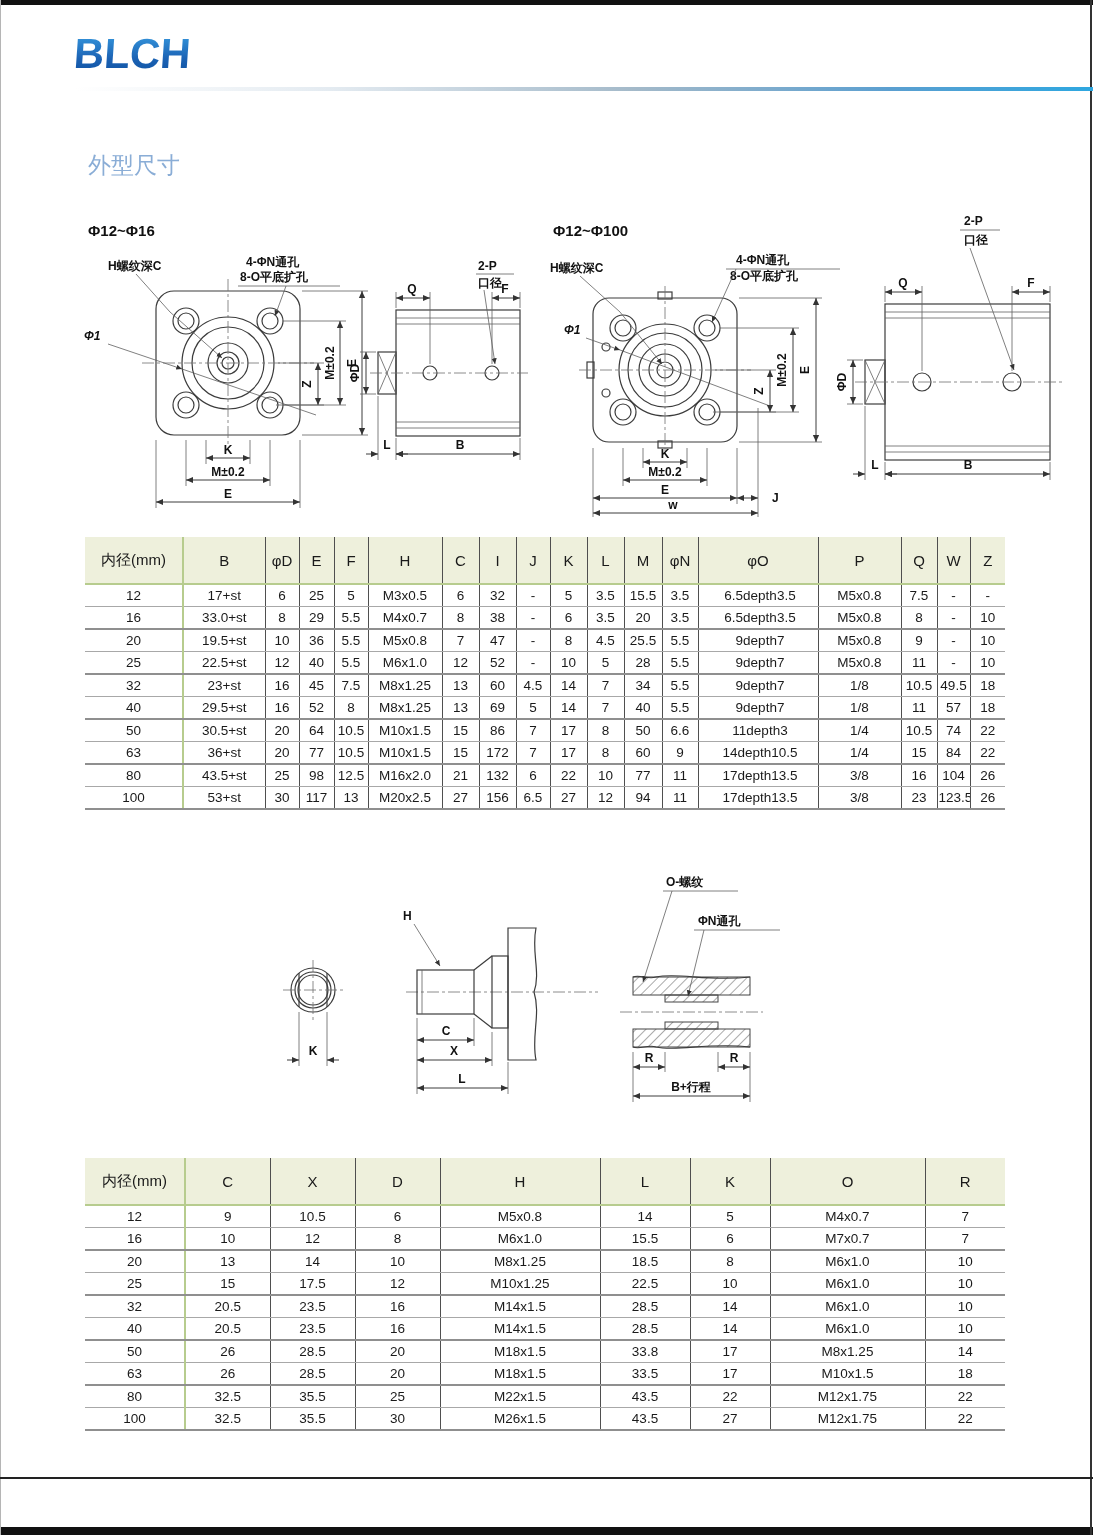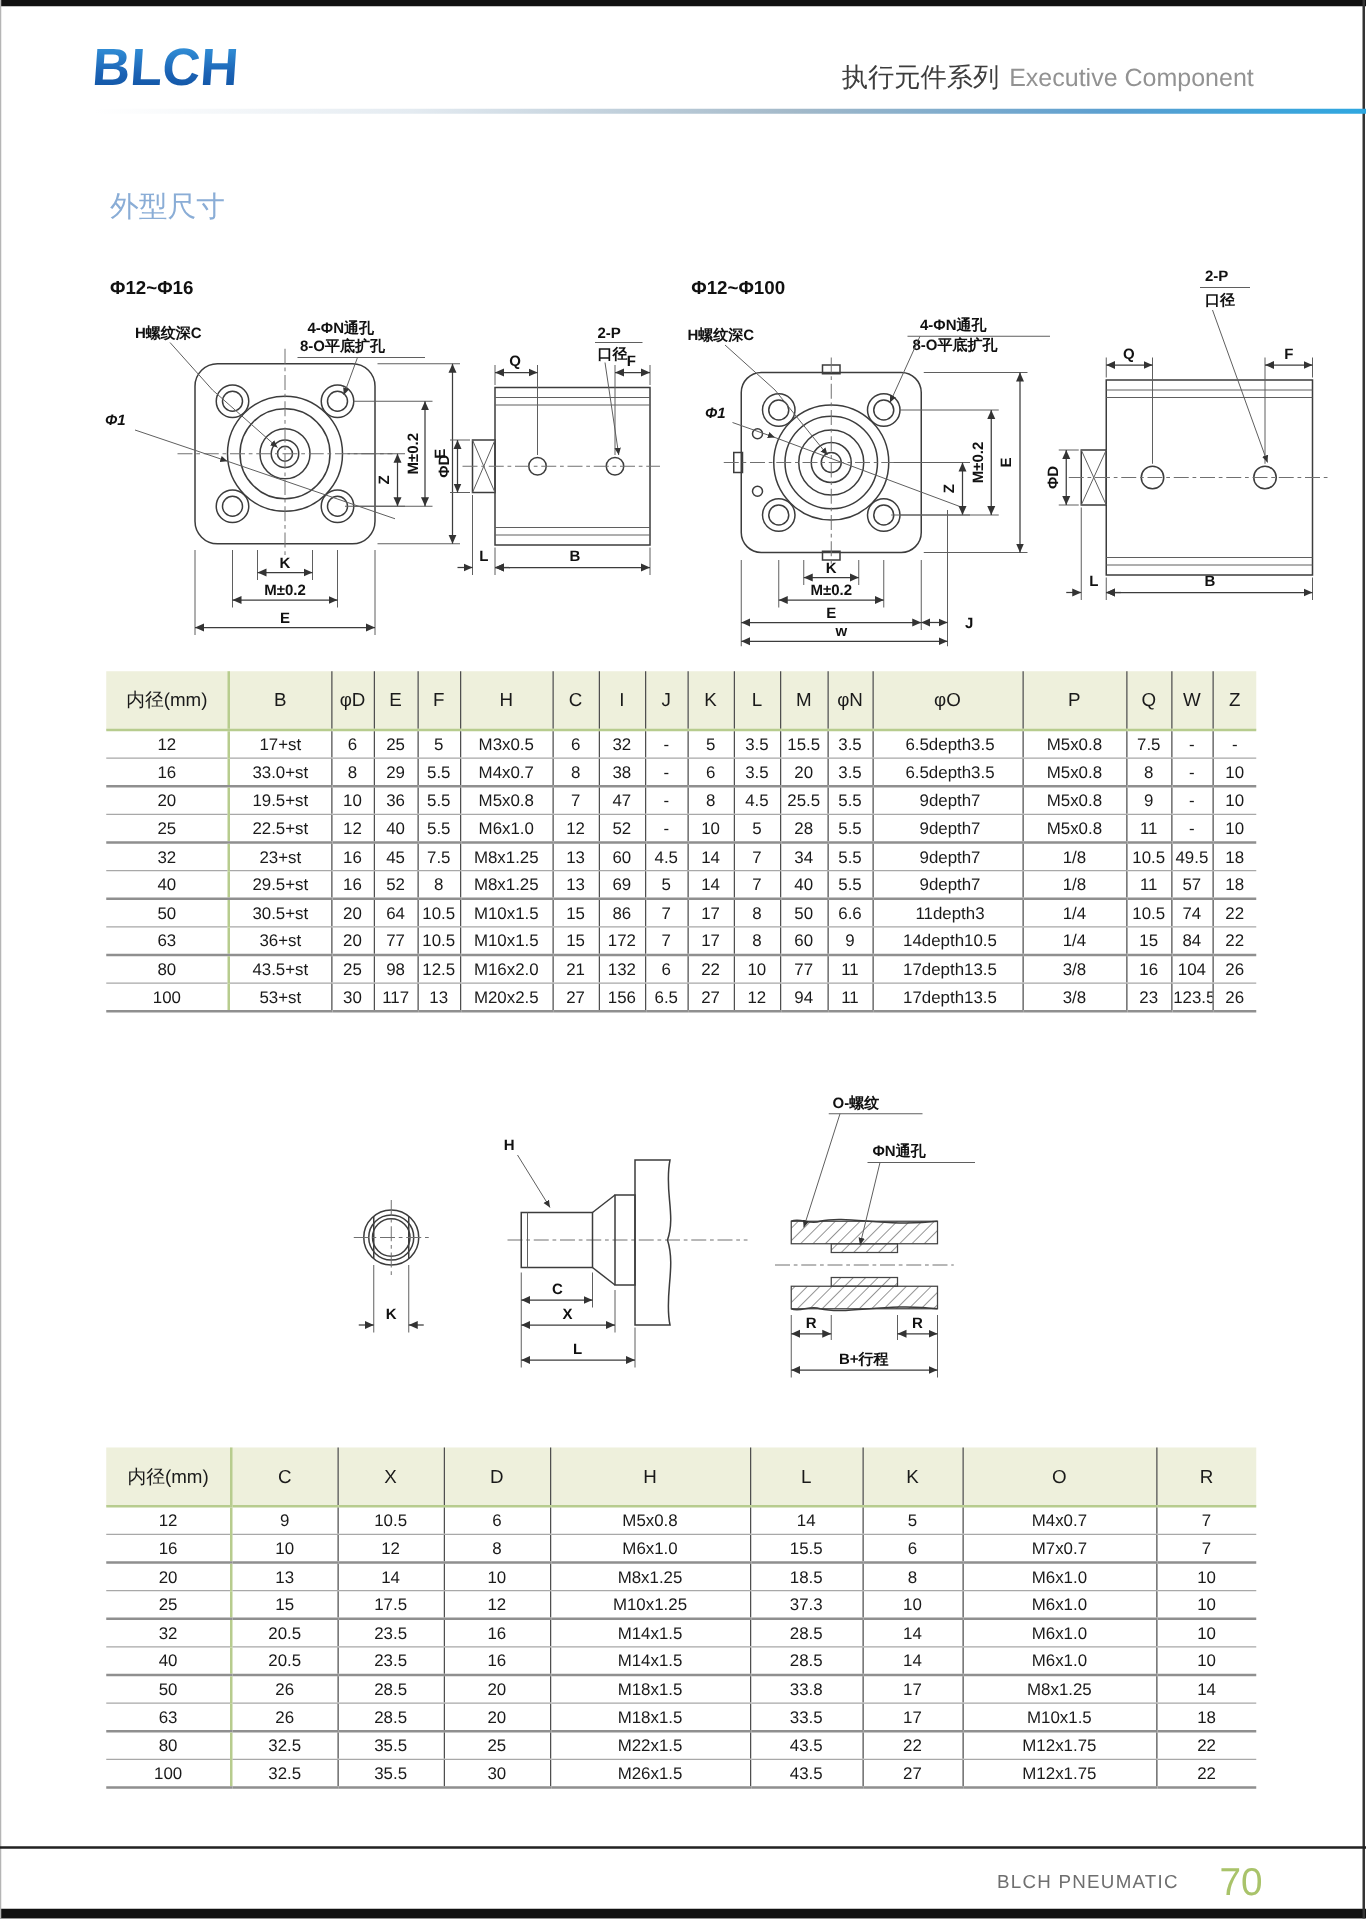--- a/index.html
+++ b/index.html
@@ -61,23 +61,20 @@
 </head>
 <body>
 
 <div class="page">
   <div class="edge-top"></div>
   <div class="edge-bottom"></div>
   <div class="edge-left"></div>
   <div class="edge-right"></div>
 
   <div class="logo">BLCH</div>
-  <div class="series">
-    <span class="series-cn">执行元件系列</span><span class="series-en">Executive Component</span>
-  </div>
   <div class="hdr-divider"></div>
 
   <h2 class="section-title">外型尺寸</h2>
 
   <div class="dlabel d1">Φ12~Φ16</div>
   <div class="dlabel d2">Φ12~Φ100</div>
 
   <svg id="svg1" width="440" height="265" viewBox="0 0 440 265">
     <defs>
       <marker id="ar" viewBox="0 0 10 10" refX="9" refY="5" markerWidth="8" markerHeight="8" orient="auto-start-reverse">
@@ -647,21 +644,21 @@
           <td>8</td>
           <td>M6x1.0</td>
           <td>10</td>
         </tr>
         <tr class="group-end">
           <td>25</td>
           <td>15</td>
           <td>17.5</td>
           <td>12</td>
           <td>M10x1.25</td>
-          <td>37.3</td>
+          <td>22.5</td>
           <td>10</td>
           <td>M6x1.0</td>
           <td>10</td>
         </tr>
         <tr>
           <td>32</td>
           <td>20.5</td>
           <td>23.5</td>
           <td>16</td>
           <td>M14x1.5</td>
@@ -722,17 +719,13 @@
           <td>M26x1.5</td>
           <td>43.5</td>
           <td>27</td>
           <td>M12x1.75</td>
           <td>22</td>
         </tr>
       </tbody>
   </table>
 
   <div class="footer-line"></div>
-  <div class="footer">
-    <span class="footer-brand">BLCH PNEUMATIC</span>
-    <span class="footer-page">70</span>
-  </div>
 </div>
 
 </body></html>

